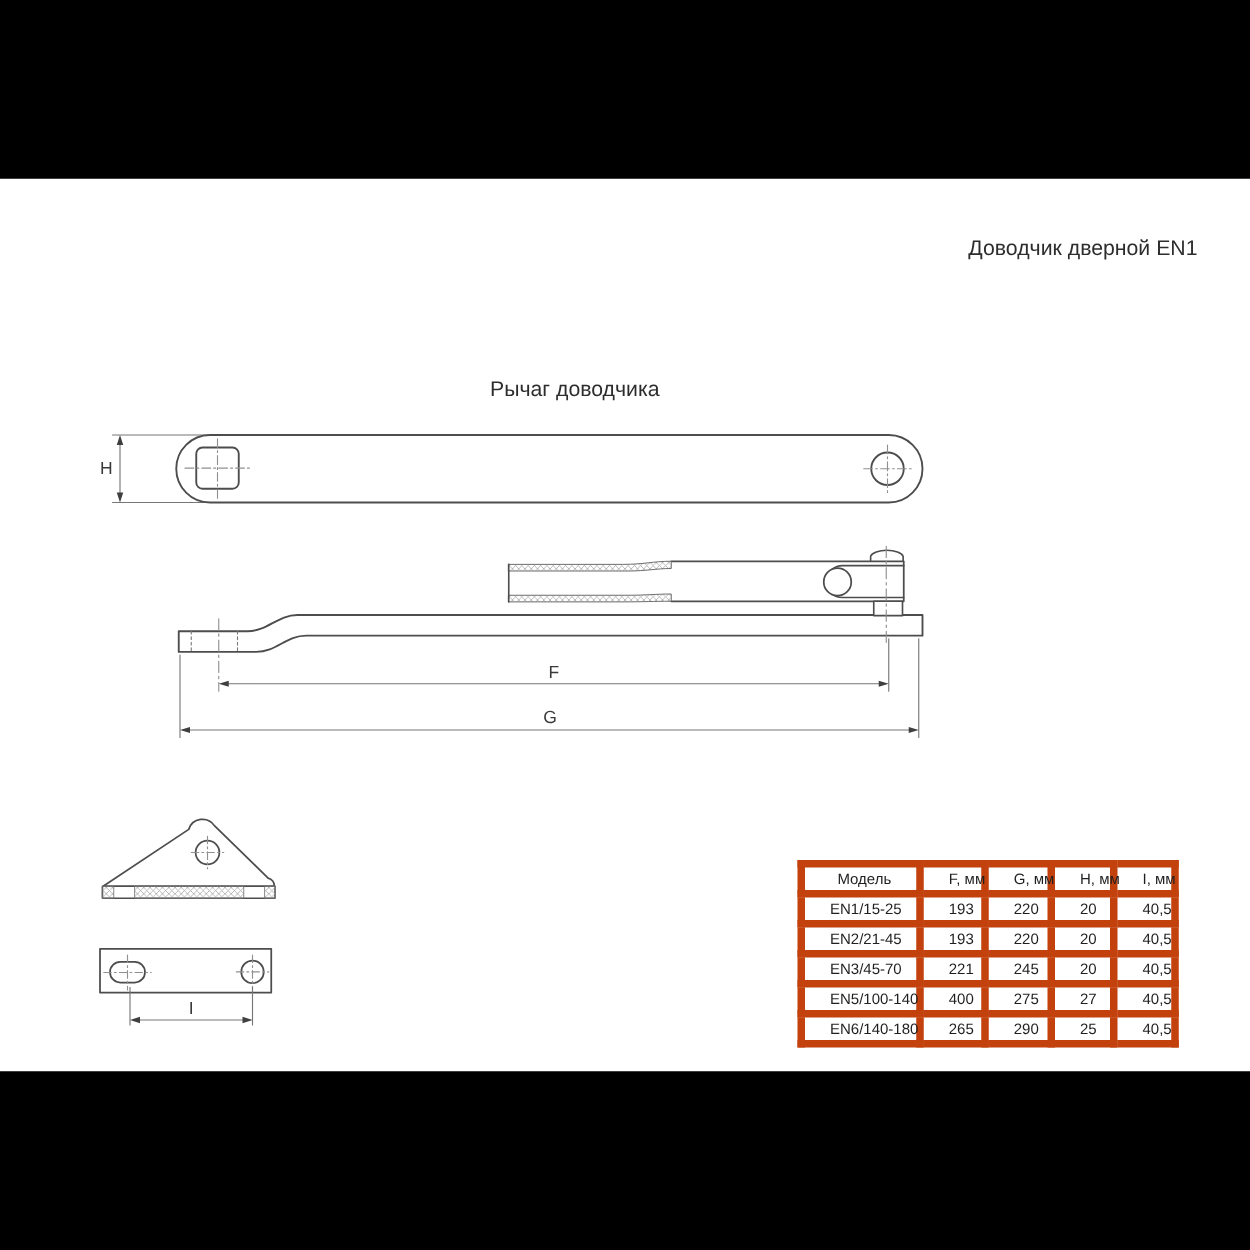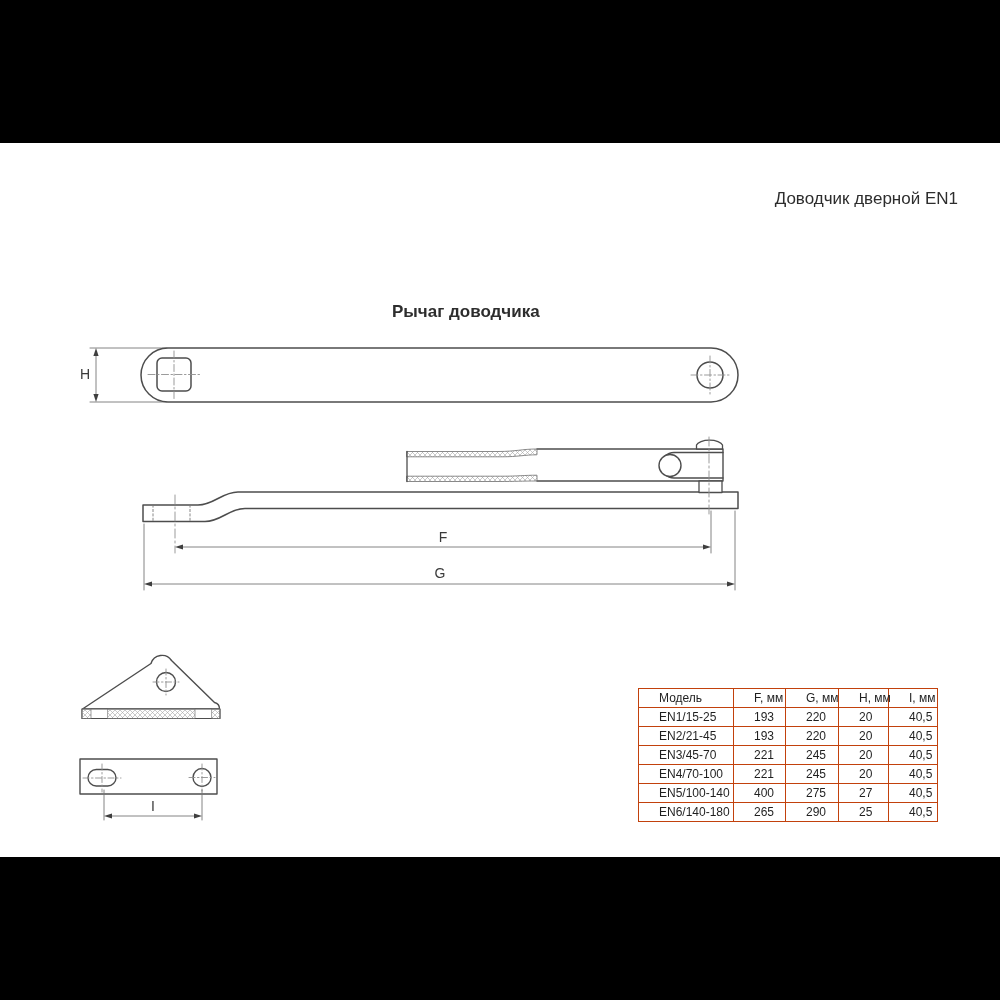--- a/index.html
+++ b/index.html
@@ -9,31 +9,31 @@
   }
   .letterbox{position:absolute;left:0;width:1000px;height:143px;background:#000;}
   .letterbox.top{top:0;}
   .letterbox.bottom{top:857px;}
   .doc-title{
     position:absolute;top:189px;right:42px;
     font-size:17px;font-weight:normal;color:#2d2d2d;white-space:nowrap;
   }
   .section-title{
     position:absolute;top:302px;left:392px;
-    font-size:17px;font-weight:bold;color:#2d2d2d;white-space:nowrap;
+    font-size:17px;font-weight:normal;color:#2d2d2d;white-space:nowrap;
   }
   svg.drawing{position:absolute;left:0;top:0;}
   .dim-text{font-size:14px;fill:#3a3a3a;font-family:"Liberation Sans",sans-serif;}
   .spec-table{
     position:absolute;left:638px;top:688px;
     border-collapse:collapse;table-layout:fixed;width:299px;
     font-size:12px;color:#1f1f1f;
   }
   .spec-table th,.spec-table td{
-    border:1px solid #c2410c;text-align:left;vertical-align:middle;
+    border:6px solid #c2410c;text-align:right;vertical-align:middle;
     height:18px;padding:0 20px;font-weight:normal;white-space:nowrap;
     line-height:18px;
   }
 </style>
 </head>
 <body>
 
 <div class="letterbox top"></div>
 <div class="letterbox bottom"></div>
 
@@ -169,27 +169,20 @@
         <td>40,5</td>
       </tr>
       <tr>
         <td>EN3/45-70</td>
         <td>221</td>
         <td>245</td>
         <td>20</td>
         <td>40,5</td>
       </tr>
       <tr>
-        <td>EN4/70-100</td>
-        <td>221</td>
-        <td>245</td>
-        <td>20</td>
-        <td>40,5</td>
-      </tr>
-      <tr>
         <td>EN5/100-140</td>
         <td>400</td>
         <td>275</td>
         <td>27</td>
         <td>40,5</td>
       </tr>
       <tr>
         <td>EN6/140-180</td>
         <td>265</td>
         <td>290</td>

